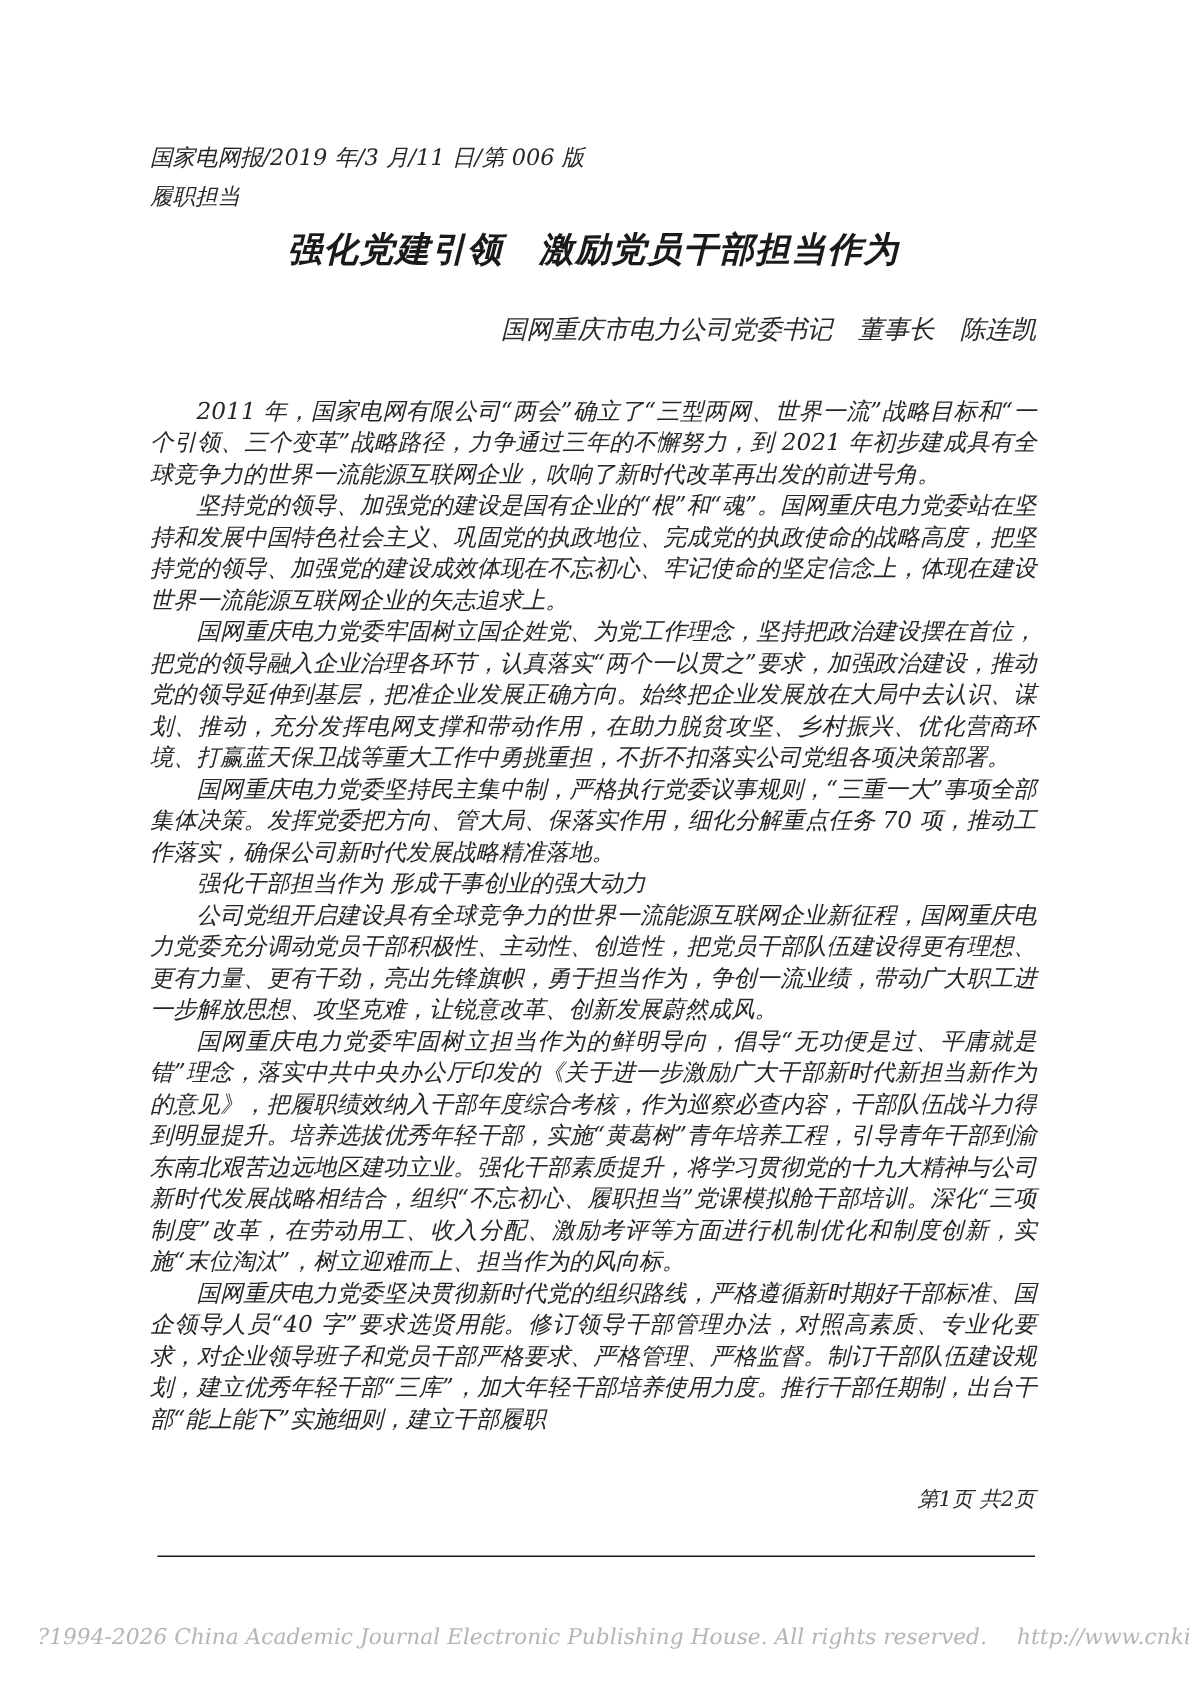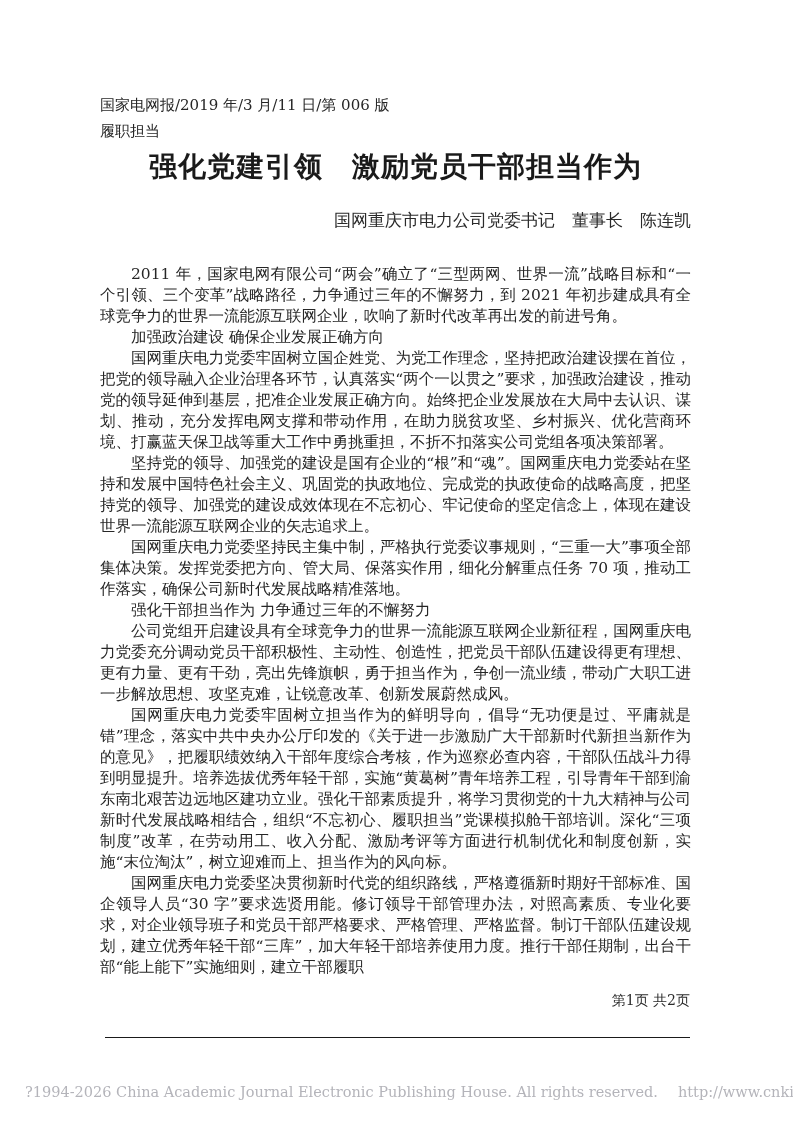--- a/index.html
+++ b/index.html
@@ -1,15 +1,15 @@
 <!DOCTYPE html>
 <html><head>
 <meta charset="utf-8">
 <style>
-  * { margin: 0; padding: 0; box-sizing: border-box; }
+  * { margin: 0; padding: 0; box-sizing: border-box; font-style: italic; }
   html, body { background: #ffffff; }
   .page {
     position: relative;
     width: 793px;
     height: 1122px;
     background: #ffffff;
     overflow: hidden;
     font-family: "DejaVu Serif", "Liberation Serif", serif;
     color: #222222;
   }
@@ -23,21 +23,21 @@
     color: #262626;
   }
   .article-title {
     position: absolute;
     left: 100px;
     top: 151px;
     width: 591px;
     text-align: center;
     font-family: "DejaVu Sans", "Liberation Sans", sans-serif;
     font-weight: bold;
-    font-size: 28px;
+    font-size: 23px;
     line-height: 32px;
     color: #1a1a1a;
     letter-spacing: 1px;
   }
   .article-byline {
     position: absolute;
     left: 100px;
     top: 208px;
     width: 591px;
     text-align: right;
@@ -100,28 +100,27 @@
     <div>国家电网报/2019 年/3 月/11 日/第 006 版</div>
     <div>履职担当</div>
   </div>
 
   <h1 class="article-title">强化党建引领　激励党员干部担当作为</h1>
 
   <div class="article-byline">国网重庆市电力公司党委书记　董事长　陈连凯</div>
 
   <div class="article-body">
     <p>2011 年，国家电网有限公司“两会”确立了“三型两网、世界一流”战略目标和“一个引领、三个变革”战略路径，力争通过三年的不懈努力，到 2021 年初步建成具有全球竞争力的世界一流能源互联网企业，吹响了新时代改革再出发的前进号角。</p>
-    <p>加强政治建设 确保企业发展正确方向</p>
+    <p>坚持党的领导、加强党的建设是国有企业的“根”和“魂”。国网重庆电力党委站在坚持和发展中国特色社会主义、巩固党的执政地位、完成党的执政使命的战略高度，把坚持党的领导、加强党的建设成效体现在不忘初心、牢记使命的坚定信念上，体现在建设世界一流能源互联网企业的矢志追求上。</p>
     <p>国网重庆电力党委牢固树立国企姓党、为党工作理念，坚持把政治建设摆在首位，把党的领导融入企业治理各环节，认真落实“两个一以贯之”要求，加强政治建设，推动党的领导延伸到基层，把准企业发展正确方向。始终把企业发展放在大局中去认识、谋划、推动，充分发挥电网支撑和带动作用，在助力脱贫攻坚、乡村振兴、优化营商环境、打赢蓝天保卫战等重大工作中勇挑重担，不折不扣落实公司党组各项决策部署。</p>
-    <p>坚持党的领导、加强党的建设是国有企业的“根”和“魂”。国网重庆电力党委站在坚持和发展中国特色社会主义、巩固党的执政地位、完成党的执政使命的战略高度，把坚持党的领导、加强党的建设成效体现在不忘初心、牢记使命的坚定信念上，体现在建设世界一流能源互联网企业的矢志追求上。</p>
     <p>国网重庆电力党委坚持民主集中制，严格执行党委议事规则，“三重一大”事项全部集体决策。发挥党委把方向、管大局、保落实作用，细化分解重点任务 70 项，推动工作落实，确保公司新时代发展战略精准落地。</p>
-    <p>强化干部担当作为 力争通过三年的不懈努力</p>
+    <p>强化干部担当作为 形成干事创业的强大动力</p>
     <p>公司党组开启建设具有全球竞争力的世界一流能源互联网企业新征程，国网重庆电力党委充分调动党员干部积极性、主动性、创造性，把党员干部队伍建设得更有理想、更有力量、更有干劲，亮出先锋旗帜，勇于担当作为，争创一流业绩，带动广大职工进一步解放思想、攻坚克难，让锐意改革、创新发展蔚然成风。</p>
     <p>国网重庆电力党委牢固树立担当作为的鲜明导向，倡导“无功便是过、平庸就是错”理念，落实中共中央办公厅印发的《关于进一步激励广大干部新时代新担当新作为的意见》，把履职绩效纳入干部年度综合考核，作为巡察必查内容，干部队伍战斗力得到明显提升。培养选拔优秀年轻干部，实施“黄葛树”青年培养工程，引导青年干部到渝东南北艰苦边远地区建功立业。强化干部素质提升，将学习贯彻党的十九大精神与公司新时代发展战略相结合，组织“不忘初心、履职担当”党课模拟舱干部培训。深化“三项制度”改革，在劳动用工、收入分配、激励考评等方面进行机制优化和制度创新，实施“末位淘汰”，树立迎难而上、担当作为的风向标。</p>
-    <p>国网重庆电力党委坚决贯彻新时代党的组织路线，严格遵循新时期好干部标准、国企领导人员“30 字”要求选贤用能。修订领导干部管理办法，对照高素质、专业化要求，对企业领导班子和党员干部严格要求、严格管理、严格监督。制订干部队伍建设规划，建立优秀年轻干部“三库”，加大年轻干部培养使用力度。推行干部任期制，出台干部“能上能下”实施细则，建立干部履职</p>
+    <p>国网重庆电力党委坚决贯彻新时代党的组织路线，严格遵循新时期好干部标准、国企领导人员“40 字”要求选贤用能。修订领导干部管理办法，对照高素质、专业化要求，对企业领导班子和党员干部严格要求、严格管理、严格监督。制订干部队伍建设规划，建立优秀年轻干部“三库”，加大年轻干部培养使用力度。推行干部任期制，出台干部“能上能下”实施细则，建立干部履职</p>
   </div>
 
   <hr class="footer-divider">
 
   <div class="page-indicator">第1页 共2页</div>
 
   <div class="copyright-bar">
     <span>?1994-2026 China Academic Journal Electronic Publishing House. All rights reserved.</span><span class="cnki-url">http://www.cnki.net</span>
   </div>
 

